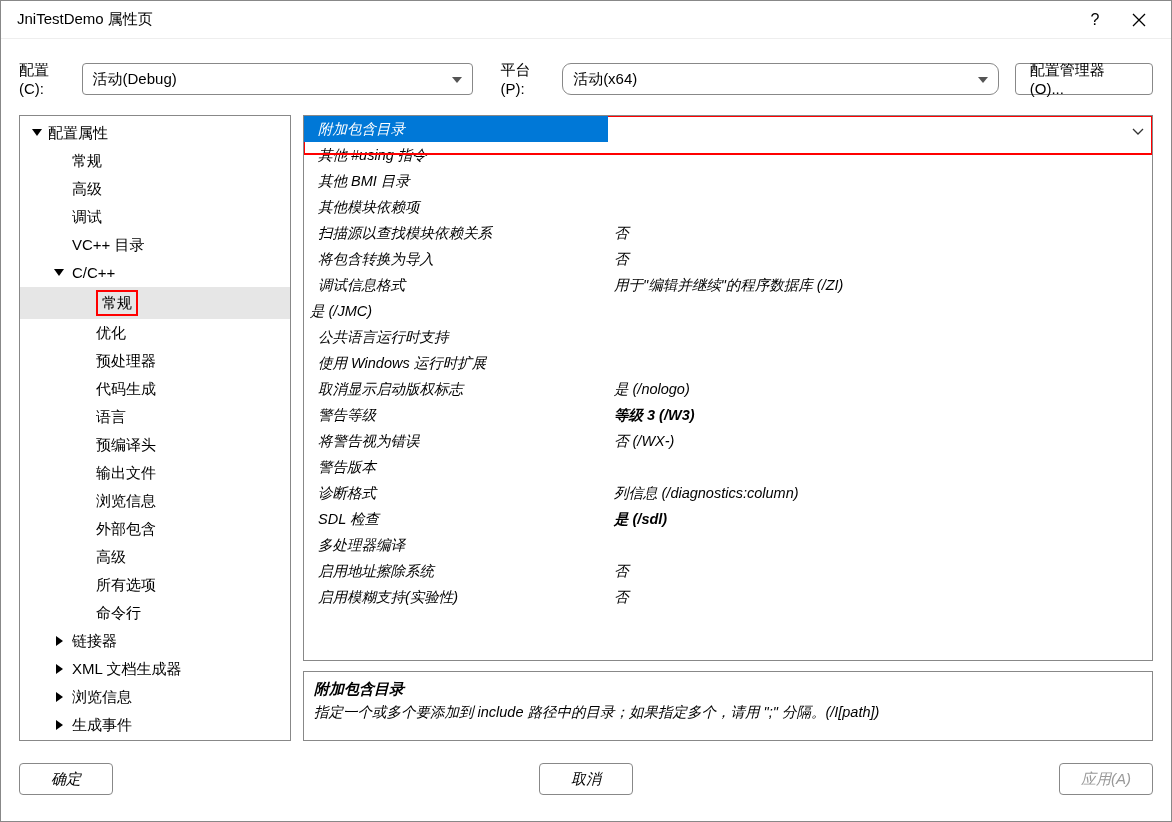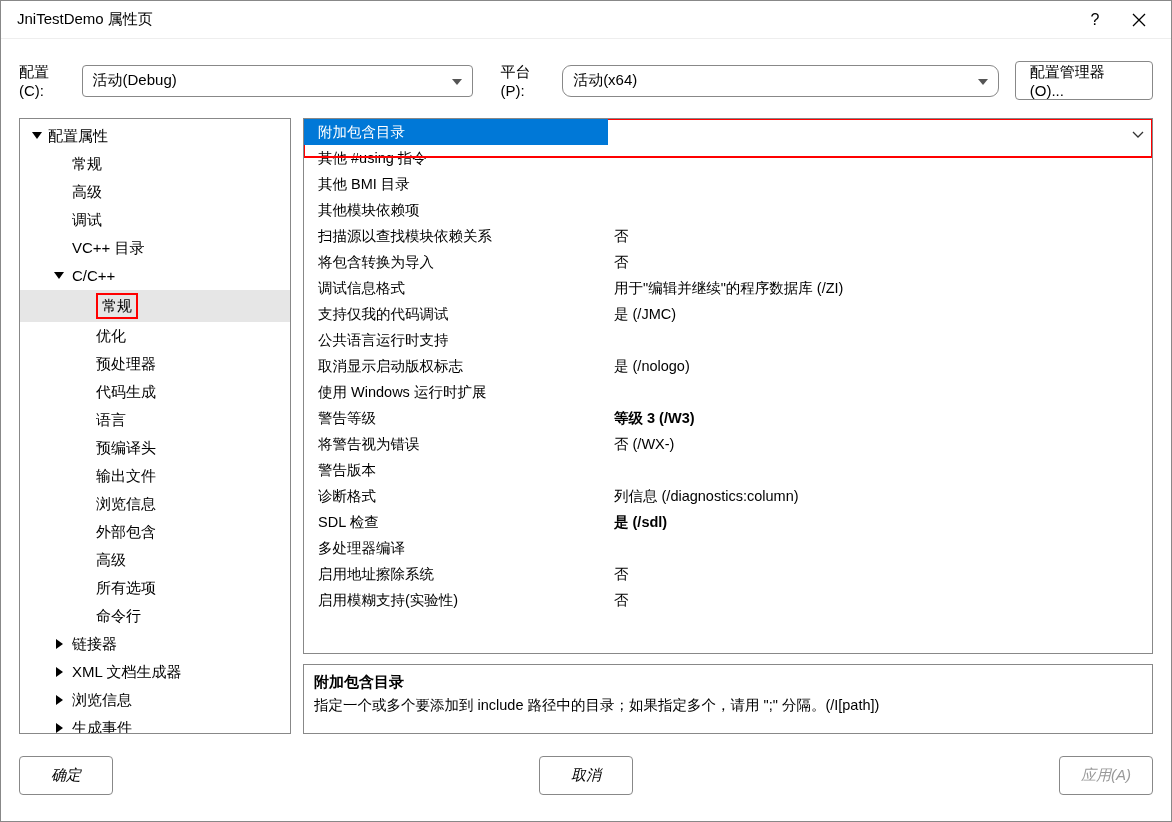--- a/index.html
+++ b/index.html
@@ -61,21 +61,21 @@
   width: 0; height: 0;
   border-left: 5px solid transparent;
   border-right: 5px solid transparent;
   border-top: 6px solid #555;
 }
 .cfg-select { width: 394px; }
 .plat-select { width: 440px; border-radius: 9px; }
 .btn {
   border: 1px solid #888;
   border-radius: 4px;
-  height: 39px;
+  height: 32px;
   padding: 0 14px;
   display: flex;
   align-items: center;
   justify-content: center;
   font-size: 15px;
   background: #fff;
 }
 .main {
   flex: 1;
   display: flex;
@@ -124,20 +124,21 @@
 .tree-item.highlighted span {
   border: 2px solid red;
   padding: 0 4px;
   display: inline-block;
 }
 .right-pane {
   flex: 1;
   display: flex;
   flex-direction: column;
   min-width: 0;
+  font-style: italic;
 }
 .grid {
   flex: 1;
   border: 1px solid #888;
   overflow-y: auto;
 }
 .grid-row {
   display: flex;
   height: 26px;
   align-items: center;
@@ -292,34 +293,33 @@
           </div>
           <div class="grid-row">
             <div class="grid-cell-label">将包含转换为导入</div>
             <div class="grid-cell-value">否</div>
           </div>
           <div class="grid-row">
             <div class="grid-cell-label">调试信息格式</div>
             <div class="grid-cell-value">用于"编辑并继续"的程序数据库 (/ZI)</div>
           </div>
           <div class="grid-row">
-            <div class="grid-cell-label">支持仅我的代码调试</div>
             <div class="grid-cell-value">是 (/JMC)</div>
           </div>
           <div class="grid-row">
             <div class="grid-cell-label">公共语言运行时支持</div>
+            <div class="grid-cell-value"></div>
+          </div>
+          <div class="grid-row">
+            <div class="grid-cell-label">使用 Windows 运行时扩展</div>
             <div class="grid-cell-value"></div>
           </div>
           <div class="grid-row">
             <div class="grid-cell-label">取消显示启动版权标志</div>
             <div class="grid-cell-value">是 (/nologo)</div>
-          </div>
-          <div class="grid-row">
-            <div class="grid-cell-label">使用 Windows 运行时扩展</div>
-            <div class="grid-cell-value"></div>
           </div>
           <div class="grid-row">
             <div class="grid-cell-label">警告等级</div>
             <div class="grid-cell-value bold">等级 3 (/W3)</div>
           </div>
           <div class="grid-row">
             <div class="grid-cell-label">将警告视为错误</div>
             <div class="grid-cell-value">否 (/WX-)</div>
           </div>
           <div class="grid-row">

